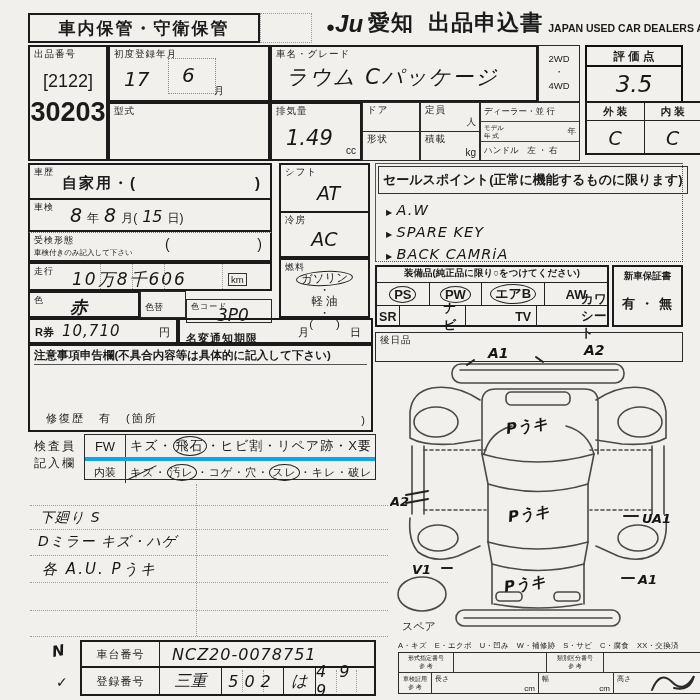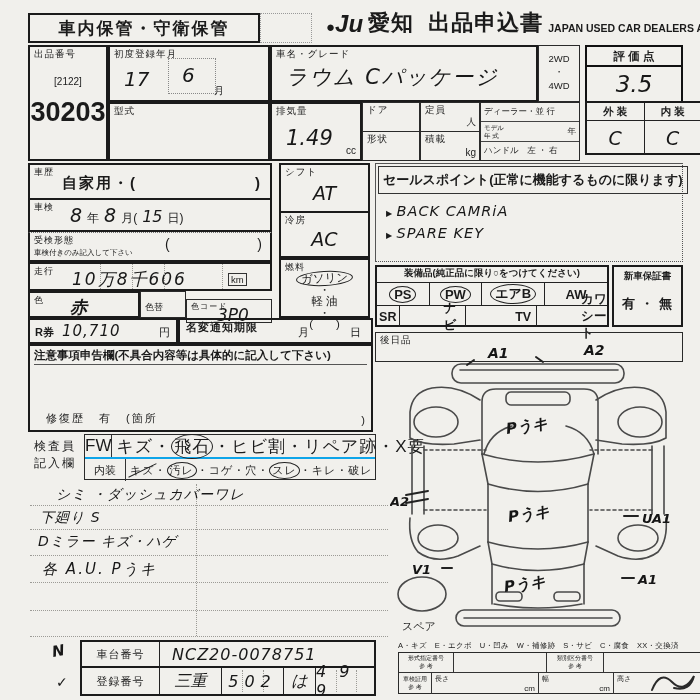--- a/index.html
+++ b/index.html
@@ -28,21 +28,21 @@
   <div class="abs" style="left:326px;top:12px;display:flex;align-items:flex-end;gap:5px;white-space:nowrap;">
     <span style="font-weight:bold;font-style:italic;font-size:24px;line-height:1;">
       <span style="font-size:15px;">●</span><span>Ju</span>
     </span>
     <span style="font-weight:bold;font-size:22px;line-height:1;letter-spacing:1px;font-family:Liberation Mono, monospace;">愛知 出品申込書</span>
     <span style="font-weight:bold;font-size:10.5px;line-height:1.4;">JAPAN USED CAR DEALERS ASSOCIATION</span>
   </div>
 
   <div class="bx" style="left:28px;top:45px;width:80px;height:116px;">
     <span class="lb">出品番号</span>
-    <div class="abs ctr" style="left:0;top:24px;width:76px;height:20px;font-size:10px;">[2122]</div>
+    <div class="abs ctr" style="left:0;top:24px;width:76px;height:20px;font-size:18px;">[2122]</div>
     <div class="abs ctr" style="left:0;top:48px;width:76px;height:34px;font-size:27px;font-weight:bold;">30203</div>
   </div>
 
   <div class="bx" style="left:108px;top:45px;width:162px;height:57px;">
     <span class="lb">初度登録年月</span>
     <div class="abs" style="left:58px;top:11px;width:48px;height:36px;border:1px dotted #888;"></div>
     <span class="abs hw" style="left:14px;top:20px;font-size:20px;">17</span>
     <span class="abs hw" style="left:72px;top:16px;font-size:20px;">6</span>
     <span class="abs" style="left:104px;top:37px;font-size:10px;">月</span>
   </div>
@@ -150,64 +150,68 @@
     <span class="lb" style="font-size:8px;">色コード</span>
     <span class="abs hw" style="left:30px;top:5px;font-size:17px;text-align:center;">3P0</span>
   </div>
 
   <div class="bx" style="left:28px;top:318px;width:150px;height:26px;">
     <span class="abs" style="left:5px;top:5px;font-size:11px;font-weight:bold;">R券</span>
     <span class="abs hw" style="left:32px;top:2px;font-size:15px;letter-spacing:1px;">10,710</span>
     <span class="abs" style="right:6px;top:5px;font-size:11px;">円</span>
   </div>
   <div class="bx" style="left:178px;top:318px;width:195px;height:26px;">
-    <span class="abs" style="left:6px;top:0;font-size:11px;font-weight:bold;letter-spacing:1px;">名変通知期限</span>
+    <span class="abs" style="left:6px;top:11px;font-size:11px;font-weight:bold;letter-spacing:1px;">名変通知期限</span>
     <span class="abs" style="right:62px;top:5px;font-size:11px;">月</span>
     <span class="abs" style="right:10px;top:5px;font-size:11px;">日</span>
   </div>
 
   <div class="bx" style="left:28px;top:344px;width:345px;height:88px;">
     <div style="margin:2px 4px;font-size:11.5px;font-weight:bold;border-bottom:1px solid #555;padding-bottom:1px;white-space:nowrap;">注意事項申告欄(不具合内容等は具体的に記入して下さい)</div>
     <div class="abs" style="left:16px;bottom:4px;font-size:11px;letter-spacing:2px;display:flex;gap:14px;">
       <span>修復歴</span>
       <span>有</span>
       <span>(箇所</span>
     </div>
     <span class="abs" style="right:6px;bottom:4px;font-size:11px;">)</span>
   </div>
 
   <div class="bx" style="left:279px;top:163px;width:91px;height:50px;">
     <span class="lb">シフト</span>
-    <div class="abs ctr hw" style="left:0;top:12px;width:87px;height:32px;font-size:19px;">AT</div>
+    <div class="abs ctr hw" style="left:0;top:12px;width:95px;height:32px;font-size:19px;">AT</div>
   </div>
   <div class="bx" style="left:279px;top:213px;width:91px;height:45px;border-top:none;">
     <span class="lb">冷房</span>
     <div class="abs ctr hw" style="left:0;top:12px;width:87px;height:28px;font-size:19px;">AC</div>
   </div>
   <div class="bx" style="left:279px;top:258px;width:91px;height:60px;">
     <span class="lb" style="font-size:9px;">燃料</span>
     <div style="text-align:center;font-size:11.5px;margin-top:11px;line-height:1.15;">
       <span class="circ" style="transform:rotate(-3deg);">ガソリン</span>
       <div style="line-height:0.8;">・</div>
       <span>軽 油</span>
       <div style="line-height:0.8;">・</div>
       <span>(　　)</span>
     </div>
   </div>
 
   <div class="abs" style="left:375px;top:163px;width:308px;height:99px;border:1px solid #555;border-right-style:dotted;border-bottom-style:dotted;">
     <div style="display:inline-block;margin:2px;border:1px solid #333;font-size:13px;font-weight:bold;padding:4px 4px;white-space:nowrap;">セールスポイント(正常に機能するものに限ります)</div>
     <div style="padding:2px 0 0 10px;">
+      <div style="margin:3px 0;">
+        <span style="font-size:8px;">▶</span>
+        <span class="hw" style="font-size:14.5px;letter-spacing:1px;">A.W</span>
+      </div>
+      <div style="margin:4px 0;">
+        <span style="font-size:8px;">▶</span>
+        <span class="hw" style="font-size:14.5px;letter-spacing:1px;">SPARE KEY</span>
+      </div>
       <div style="margin:4px 0;">
         <span style="font-size:8px;">▶</span>
         <span class="hw" style="font-size:14.5px;letter-spacing:1px;">BACK CAMRiA</span>
-      </div>
-      <div style="margin:4px 0;">
-        <span style="font-size:8px;">▶</span>
-        <span class="hw" style="font-size:14.5px;letter-spacing:1px;">SPARE KEY</span>
       </div>
     </div>
   </div>
 
   <div class="bx" style="left:375px;top:265px;width:234px;height:62px;">
     <div style="height:15px;border-bottom:1px solid #222;font-size:9.5px;font-weight:bold;text-align:center;white-space:nowrap;overflow:hidden;">装備品(純正品に限り○をつけてください)</div>
     <div style="display:flex;height:22px;border-bottom:1px solid #222;font-size:13px;font-weight:bold;">
       <div class="ctr" style="flex:1;border-right:1px solid #222;">
           <span class="circ">PS</span>
         </div>
@@ -242,21 +246,21 @@
   </div>
   <div class="bx1" style="left:375px;top:332px;width:308px;height:30px;">
     <span class="lb" style="font-size:9.5px;">後日品</span>
   </div>
 
   <div class="abs" style="left:34px;top:438px;font-size:12px;letter-spacing:2px;line-height:1.4;">
     <div>検査員</div>
     <div>記入欄</div>
   </div>
   <div class="bx1" style="left:84px;top:434px;width:292px;height:46px;">
-    <div style="display:flex;height:22px;border-bottom:2px solid #0ea5e9;font-size:17px;">
+    <div style="display:flex;height:22px;border-bottom:4px solid #0ea5e9;font-size:13px;justify-content:flex-end;">
       <div class="ctr" style="width:40px;border-right:1px solid #333;">FW</div>
       <div style="flex:1;display:flex;align-items:center;padding-left:4px;letter-spacing:1px;white-space:nowrap;">
         <span>キズ・</span>
           <span class="circ" style="padding:0 2px;">飛石</span>
           <span>・ヒビ割・リペア跡・X要</span>
       </div>
     </div>
     <div style="display:flex;height:22px;font-size:11px;">
       <div class="ctr" style="width:40px;border-right:1px solid #333;">内装</div>
       <div style="flex:1;display:flex;align-items:center;padding-left:4px;letter-spacing:1px;white-space:nowrap;">
@@ -270,21 +274,20 @@
     </div>
   </div>
 
   <div class="dot-v" style="left:196px;top:484px;height:152px;"></div>
   <div class="dot-h" style="left:30px;top:505px;width:358px;"></div>
   <div class="dot-h" style="left:30px;top:529px;width:358px;"></div>
   <div class="dot-h" style="left:30px;top:555px;width:358px;"></div>
   <div class="dot-h" style="left:30px;top:582px;width:358px;"></div>
   <div class="dot-h" style="left:30px;top:610px;width:358px;"></div>
   <div class="dot-h" style="left:30px;top:636px;width:358px;"></div>
-  <div class="abs hw" style="left:56px;top:486px;font-size:14px;letter-spacing:1px;">シミ ・ダッシュカバーワレ</div>
   <div class="abs hw" style="left:40px;top:509px;font-size:14px;letter-spacing:1px;">下廻り S</div>
   <div class="abs hw" style="left:38px;top:533px;font-size:14px;letter-spacing:1px;">Dミラー キズ・ハゲ</div>
   <div class="abs hw" style="left:42px;top:560px;font-size:15px;letter-spacing:2px;">各 A.U. Pうキ</div>
 
   <svg class="abs" style="left:390px;top:342px;" width="300" height="296" viewBox="0 0 300 296">
     <g stroke="#4a4a4a" stroke-width="1.6" fill="none" stroke-linecap="round" stroke-linejoin="round">
 
       <rect x="62" y="22" width="172" height="19" rx="9"></rect>
       <path d="M70,28 H228"></path>
 

